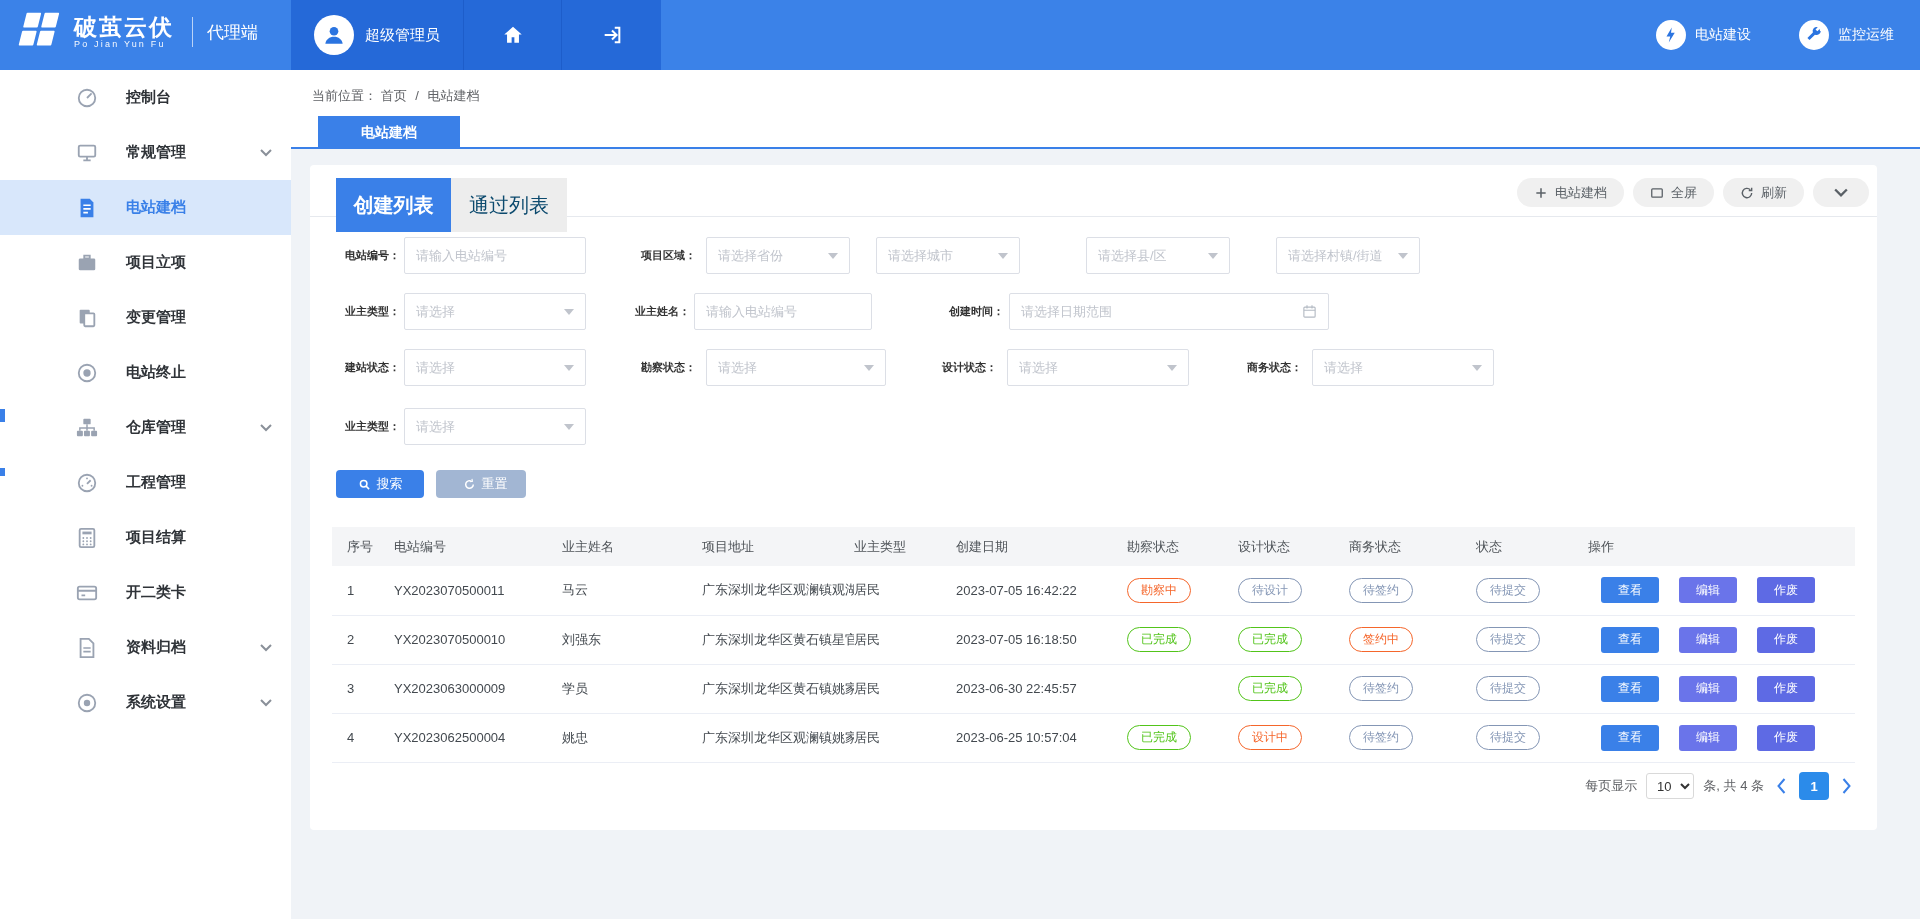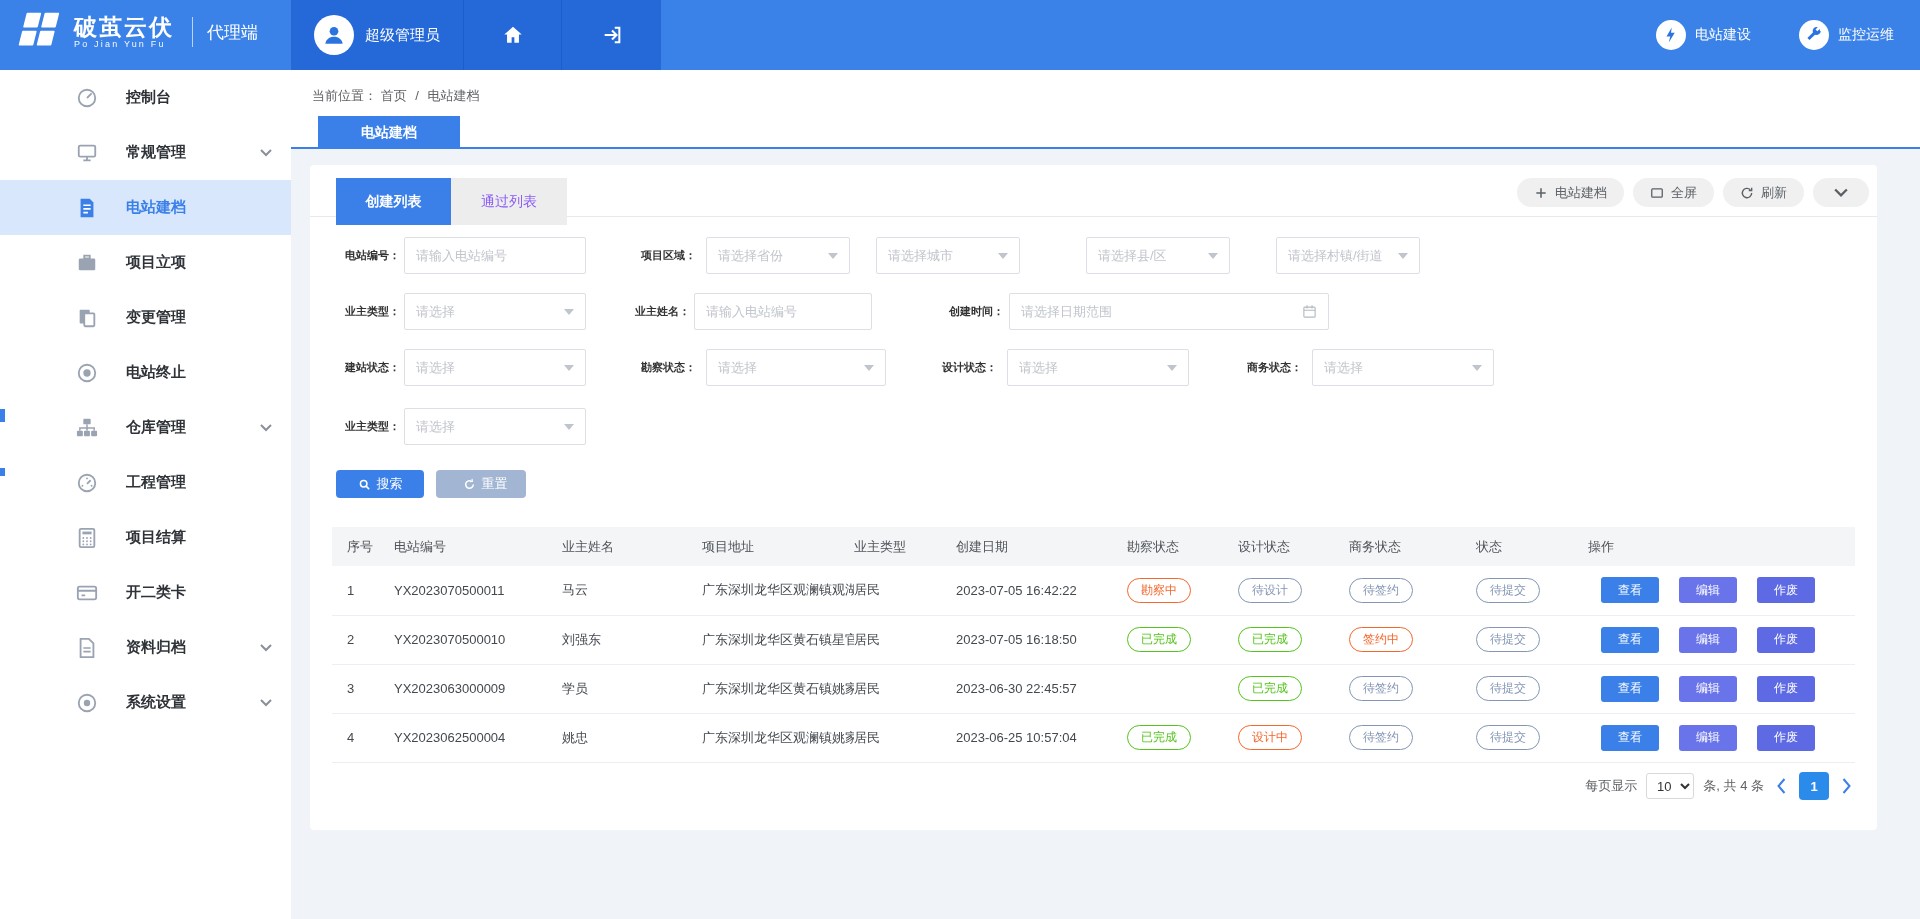--- a/index.html
+++ b/index.html
@@ -53,23 +53,23 @@
   .crumb { position:absolute; left:21px; top:17px; font-size:13px; color:#606266; }
   .crumb .sep { margin:0 5px; }
   .crumb .home { cursor:pointer; }
   .page-tab { position:absolute; left:27px; bottom:-2px; width:142px; height:33px; background:#3a80e8; color:#fff;
     font-size:14px; font-weight:bold; display:flex; align-items:center; justify-content:center; cursor:pointer; }
 
   .card { position:absolute; left:19px; top:95px; width:1567px; height:665px; background:#fff; border-radius:4px; }
 
   
   .tabrow { position:absolute; left:0; top:0; right:0; height:52px; border-bottom:1px solid #e6e9ee; }
-  .ptab { position:absolute; top:13px; height:47px; display:flex; align-items:center; justify-content:center; font-size:14px; cursor:pointer; }
+  .ptab { position:absolute; top:13px; height:54px; display:flex; align-items:center; justify-content:center; font-size:20px; cursor:pointer; }
   .ptab.t0 { left:26px; width:115px; background:#3a80e8; color:#fff; font-weight:bold; }
-  .ptab.t1 { left:141px; width:116px; background:#ededed; color:#8b5cf6; }
+  .ptab.t1 { left:141px; width:116px; background:#ededed; color:#0c4a6e; }
   .pills { position:absolute; right:8px; top:13px; display:flex; gap:9px; }
   .pill { height:29px; border-radius:15px; background:#f0f0f0; color:#5a6066; font-size:13px; padding:0 17px;
     display:flex; align-items:center; gap:7px; border:none; cursor:pointer; }
   .pill .ico { display:inline-flex; color:#5a6066; }
   .pill .ico svg { width:14px; height:14px; }
   .pill.more { padding:0 21px; }
 
   
   .filters { position:absolute; left:0; top:52px; right:0; height:310px; }
   .f-label { position:absolute; width:80px; text-align:right; font-size:11px; font-weight:bold; color:#333; line-height:37px; }

